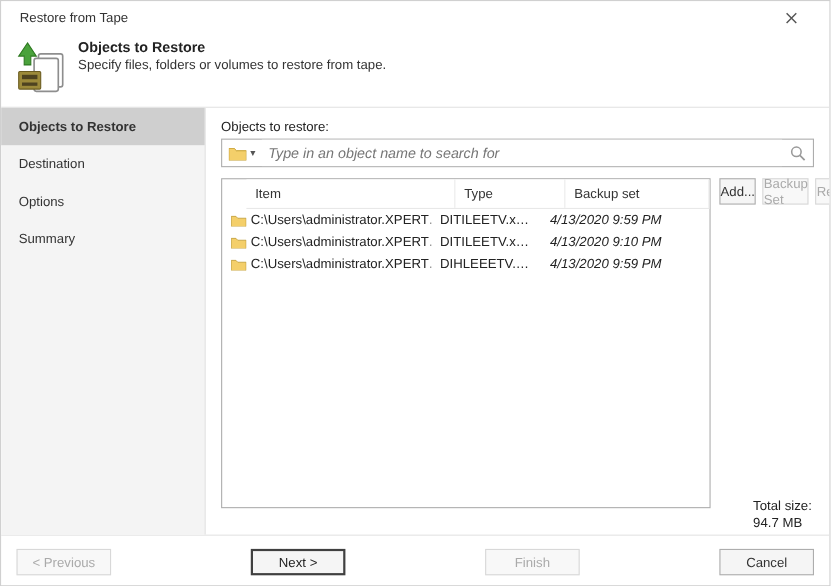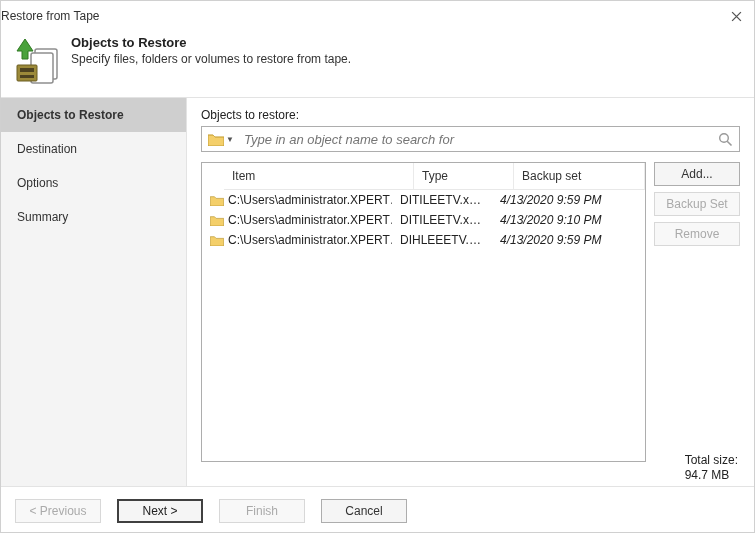--- a/index.html
+++ b/index.html
@@ -1,19 +1,19 @@
 <!DOCTYPE html>
 <html><head>
 <meta charset="utf-8">
 <style>
   * { box-sizing: border-box; }
   html, body { margin:0; padding:0; font-family: "Segoe UI", Tahoma, sans-serif; font-size:12px; color:#222; }
   body { width:755px; height:533px; background:#fff; border:1px solid #d0d0d0; position:relative; }
   
-  .titlebar { height:30px; display:flex; align-items:center; padding:0 0; }
+  .titlebar { height:30px; display:flex; align-items:center; padding:0 17px; }
   .titlebar .title { font-size:12px; color:#333; }
   .titlebar .close { margin-left:auto; width:36px; height:28px; display:flex; align-items:center; justify-content:center; color:#555; }
   
   .header { display:flex; align-items:flex-start; padding: 4px 14px 12px 14px; }
   .header .icon-wrap { width:50px; height:50px; position:relative; flex:0 0 auto; margin-right:6px; }
   .header h1 { margin:0; font-size:13px; font-weight:700; color:#222; }
   .header p { margin:2px 0 0 0; font-size:12px; color:#333; }
   
   .body { display:flex; height: calc(533px - 30px - 66px - 48px); border-top:1px solid #e3e3e3; }
   
@@ -37,27 +37,27 @@
   .th-item { width:190px; }
   .th-host { width:100px; }
   .th-set  { flex:1; }
   .tbody { flex:1; overflow:auto; }
   .trow { display:flex; align-items:center; height:20px; }
   .trow .td { padding: 2px 8px; font-size:12px; white-space:nowrap; overflow:hidden; text-overflow:ellipsis; }
   .td-item { width:190px; display:flex; align-items:center; gap:4px; }
   .td-host { width:100px; }
   .td-set  { flex:1;font-style:italic; }
   
-  .side-buttons { width:86px; margin-left:8px; display:flex; flex-direction:column; gap:6px; }
+  .side-buttons { width:86px; margin-left:8px; display:flex; flex-direction:row; gap:6px; }
   .btn { height:24px; border:1px solid #adadad; background:#f5f5f5; font-size:12px; color:#333; display:flex; align-items:center; justify-content:center; cursor:pointer; }
   .btn.disabled { color:#aaa; border-color:#d8d8d8; background:#f8f8f8; cursor:default; }
   
   .totals { position:absolute; right:16px; bottom:2px; text-align:left; font-size:12px; line-height:1.3; }
   
-  .footer { height:48px; border-top:1px solid #e3e3e3; display:flex; align-items:center; justify-content:flex-start; padding:0 14px; gap:16px; }
+  .footer { height:48px; border-top:1px solid #e3e3e3; display:flex; align-items:center; justify-content:space-between; padding:0 14px; gap:0; }
   .footer .btn { width:86px; }
   .btn.primary-outline { border:2px solid #404040; background:#f5f5f5; color:#222; }
   
   
   .close-svg { width:11px; height:11px; }
   .folder-svg { width:16px; height:13px; }
   .mini-folder-svg { width:14px; height:11px; flex:0 0 auto; }
 </style>
 </head>
 <body>

